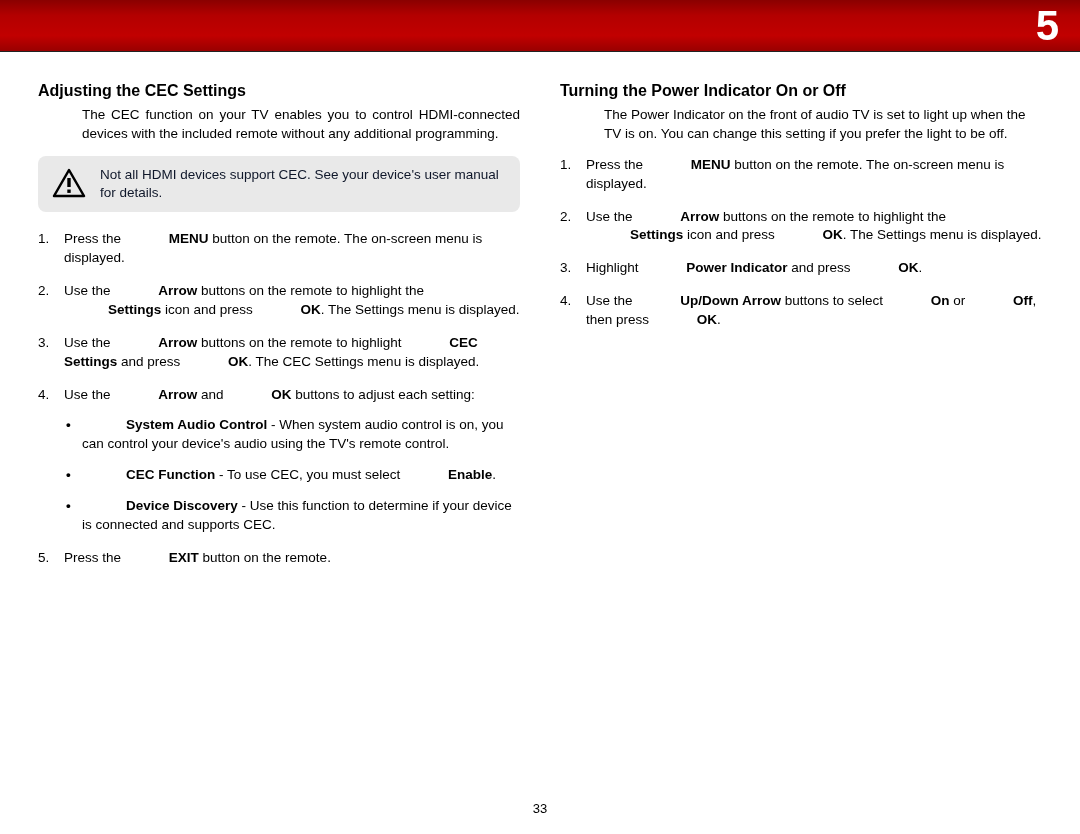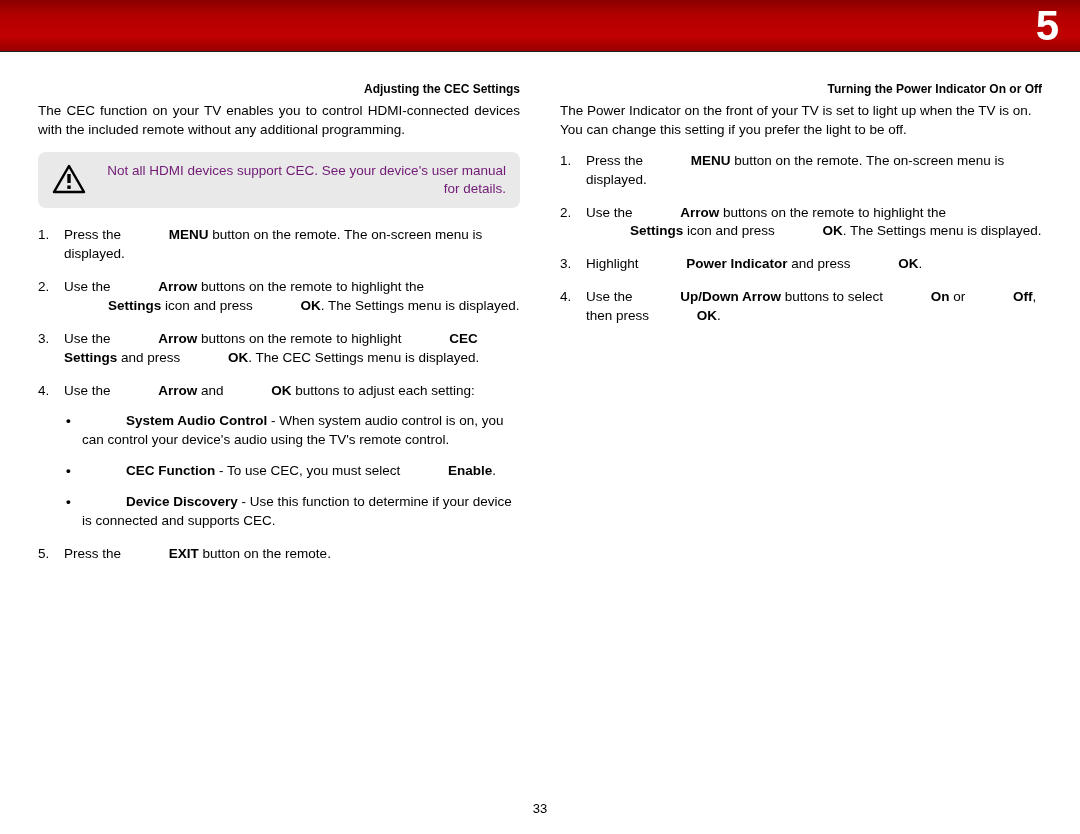--- a/index.html
+++ b/index.html
@@ -32,47 +32,46 @@
       display: flex;
       padding: 30px 38px 0 38px;
       gap: 40px;
     }
     .column {
       flex: 1;
       min-width: 0;
     }
     .section-title {
       font-weight: bold;
-      font-size: 12px;
+      font-size: 16px;
       margin-bottom: 6px;
-      text-align: right;
     }
     .intro-text {
       font-size: 13.5px;
       line-height: 1.4;
       margin-bottom: 12px;
+      margin-left: 44px;
     }
     .intro-justify { text-align: justify; }
     .note-box {
       background: #e9e9e9;
       border-radius: 8px;
       padding: 10px 14px;
       display: flex;
       align-items: center;
       gap: 14px;
       margin-bottom: 18px;
     }
     .warn-icon {
       flex-shrink: 0;
     }
     .note-text {
       font-size: 13.5px;
       line-height: 1.35;
-      color: #701a75;
-      text-align: right;
+      color: #0f172a;
     }
     .lead-text {
       font-size: 13.5px;
       margin-bottom: 10px;
     }
     ol.steps {
       list-style: none;
       counter-reset: step;
       padding-left: 0;
     }
@@ -168,21 +167,21 @@
         </ul>
       </li>
       <li>
         <span>Press the </span><span class="b">EXIT</span><span> button on the remote.</span>
       </li>
     </ol>
   </div>
 
   <div class="column">
     <div class="section-title">Turning the Power Indicator On or Off</div>
-    <div class="intro-text">The Power Indicator on the front of your TV is set to light up when the TV is on. You can change this setting if you prefer the light to be off.</div>
+    <div class="intro-text">The Power Indicator on the front of audio TV is set to light up when the TV is on. You can change this setting if you prefer the light to be off.</div>
 
     <ol class="steps">
       <li>
         <span>Press the </span><span class="b">MENU</span><span> button on the remote. The on-screen menu is displayed.</span>
       </li>
       <li>
         <span>Use the </span><span class="b">Arrow</span><span> buttons on the remote to highlight the </span><span class="b">Settings</span><span> icon and press </span><span class="b">OK</span><span>. The Settings menu is displayed.</span>
       </li>
       <li>
         <span>Highlight </span><span class="b">Power Indicator</span><span> and press </span><span class="b">OK</span><span>.</span>

